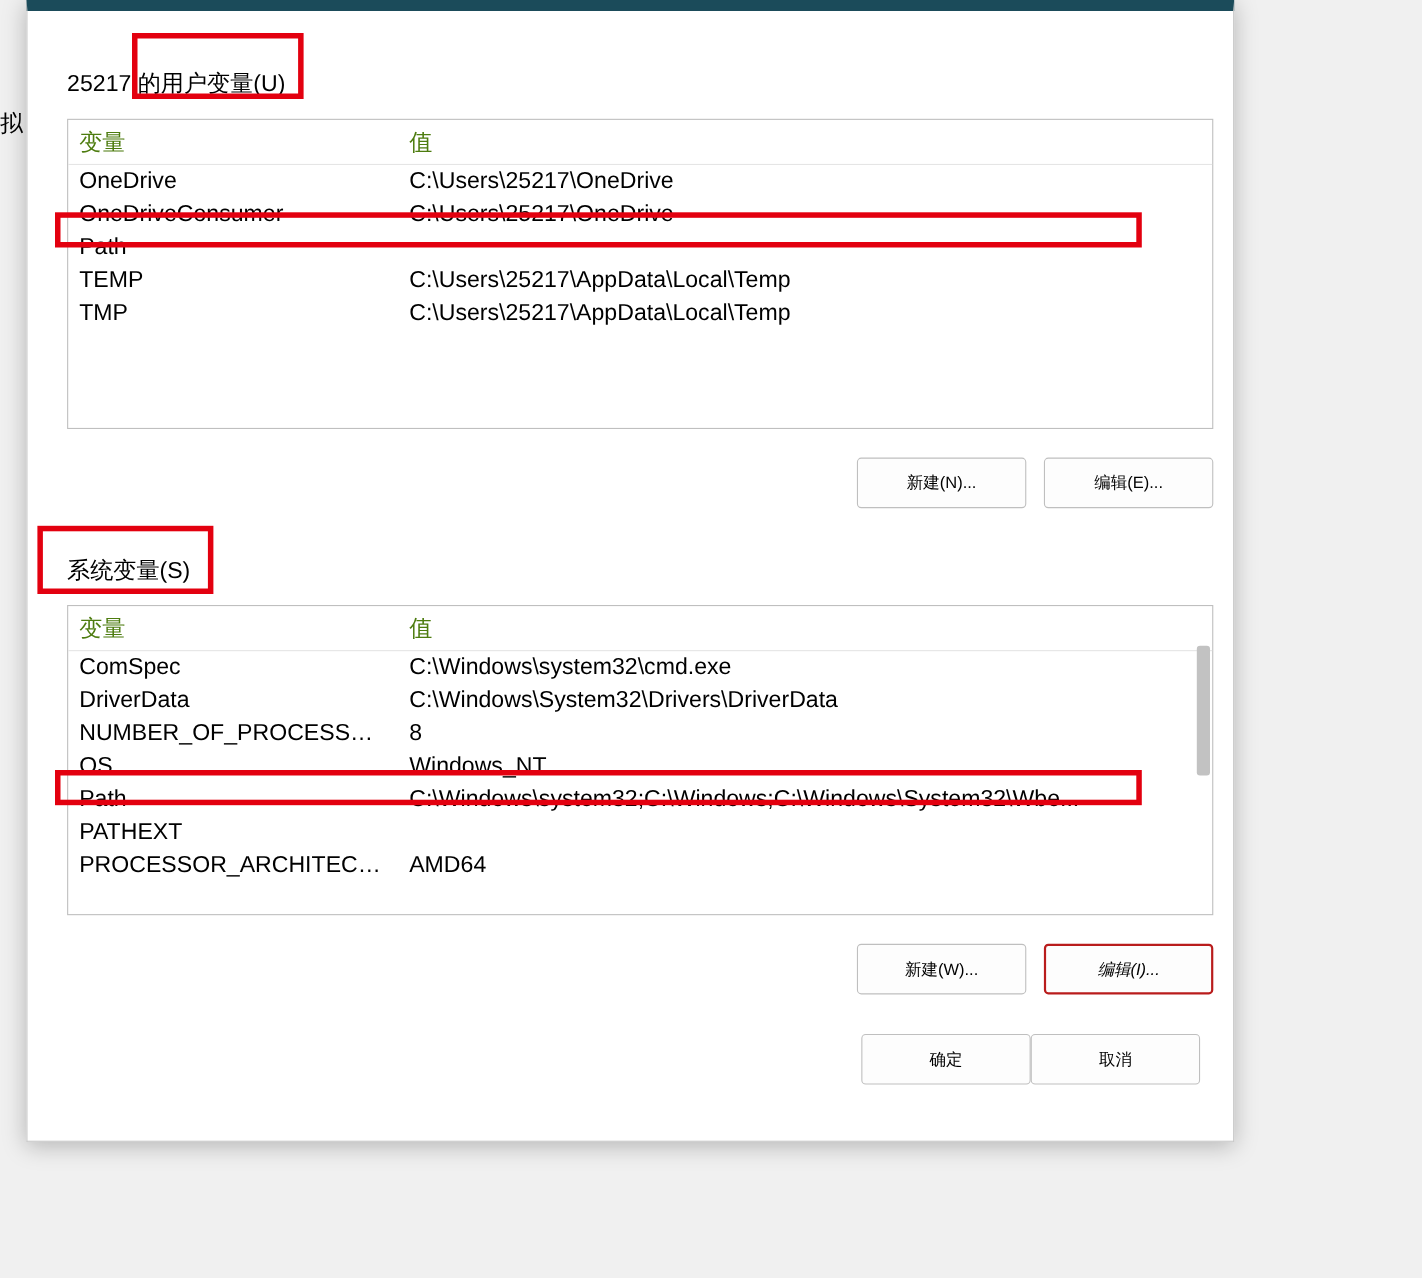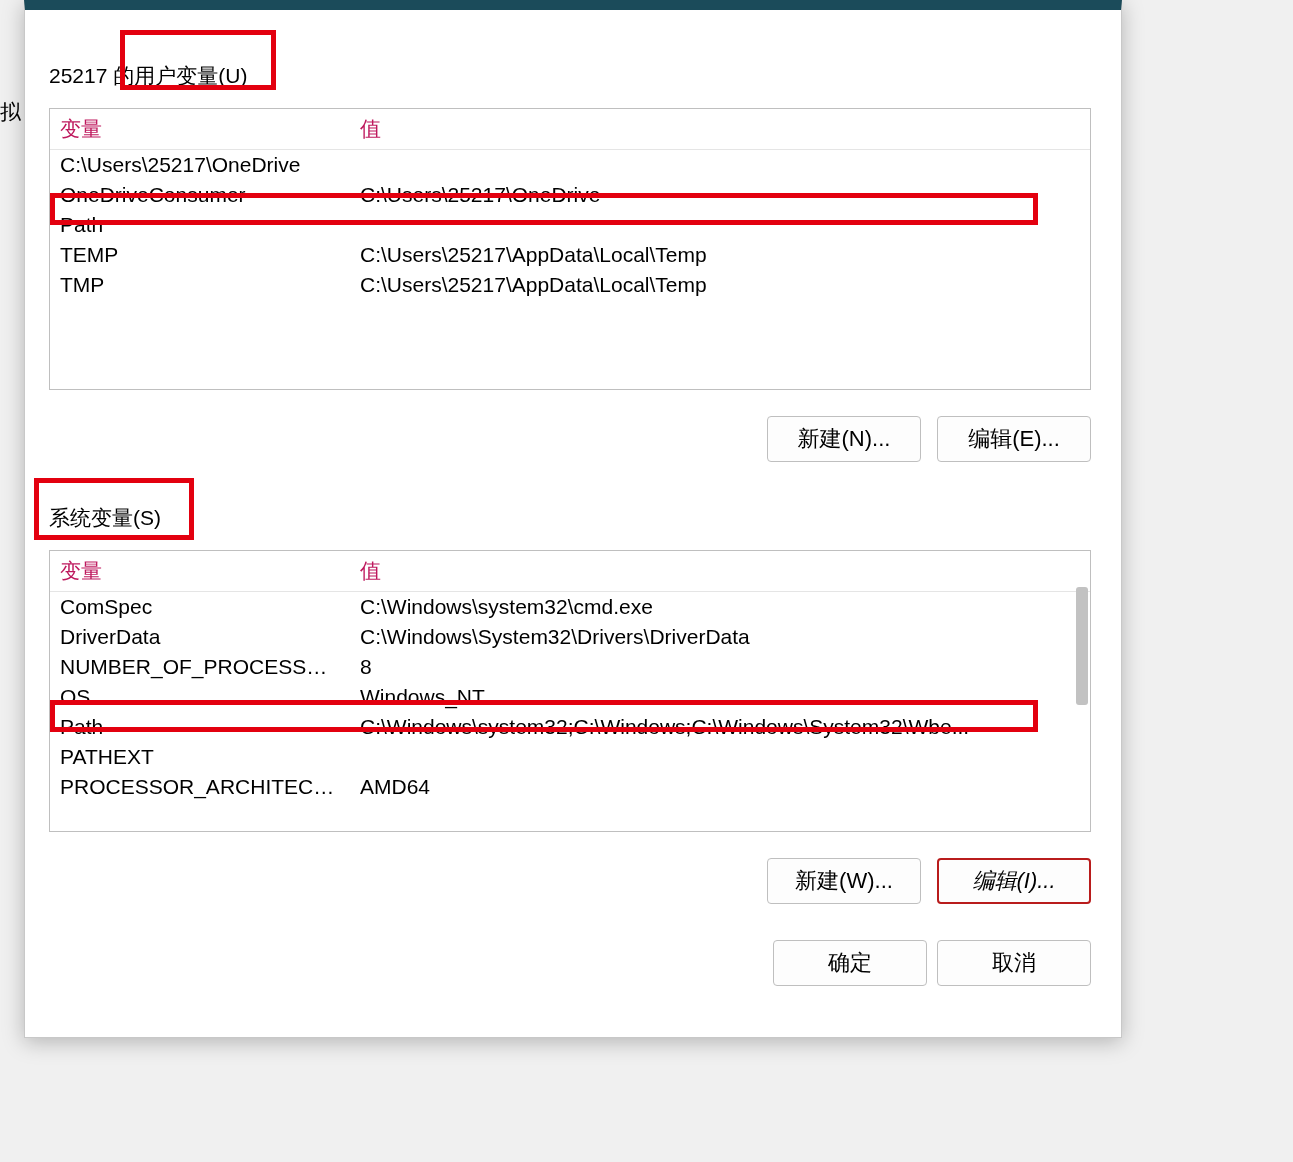--- a/index.html
+++ b/index.html
@@ -1,37 +1,37 @@
 <!DOCTYPE html>
 <html><head>
 <meta charset="utf-8">
 <style>
 * { box-sizing: border-box; margin: 0; padding: 0; }
 body { font-family: "Segoe UI", "Microsoft YaHei", Arial, sans-serif; font-size: 21px; background: #f0f0f0; width: 1293px; height: 1162px; position: relative; overflow: hidden; }
 .left-fragment { position: absolute; left: 0; top: 98px; font-size: 21px; color: #000; }
 .dialog { position: absolute; left: 24px; top: 0; width: 1098px; height: 1038px; background: #ffffff; border: 1px solid #c8c8c8; border-top: 10px solid #1b4b5a; box-shadow: 0 4px 20px rgba(0,0,0,0.25); }
-.section { position: relative; margin: 0 24px; }
+.section { position: relative; margin: 0 36px; }
 .section.user { margin-top: 48px; }
 .section.sys  { margin-top: 38px; }
 .section-label { font-size: 21px; color: #000; padding: 4px 0; margin-bottom: 14px; display: inline-block; }
 .table { border: 1px solid #bfbfbf; background: #fff; width: 1042px; }
 .table.user-table { height: 282px; }
 .table.sys-table  { height: 282px; position: relative; }
 .thead { display: flex; border-bottom: 1px solid #e5e5e5; }
 .th, .td { white-space: nowrap; overflow: hidden; text-overflow: ellipsis; }
-.th { font-size: 21px; color: #be185d; padding: 6px 10px 6px 10px; }
+.th { font-size: 21px; color: #4d7c0f; padding: 6px 10px 6px 10px; }
 .col-name  { width: 300px; }
 .col-value { flex: 1; }
 .tbody { display: flex; flex-direction: column; }
 .tr { display: flex; }
 .td { font-size: 21px; color: #000; padding: 3px 10px; }
 .btn-row { display: flex; gap: 16px; justify-content: flex-end; margin-top: 26px; width: 1042px; }
-.btn { width: 154px; height: 46px; font-size: 22px; background: #fdfdfd; border: 1px solid #bfbfbf; border-radius: 4px; display: flex; align-items: center; justify-content: center; cursor: pointer; }
+.btn { width: 154px; height: 46px; font-size: 15px; background: #fdfdfd; border: 1px solid #bfbfbf; border-radius: 4px; display: flex; align-items: center; justify-content: center; cursor: pointer; }
 .btn.focused { border: 2px solid #b91c1c; font-style: italic; }
-.footer-row { display: flex; gap: 10px; justify-content: flex-end; margin: 36px 24px 0 24px; width: 1042px; }
+.footer-row { display: flex; gap: 0; justify-content: flex-end; margin: 36px 24px 0 24px; width: 1042px; }
 .scroll-thumb { position: absolute; right: 2px; top: 36px; width: 12px; height: 118px; background: #c2c2c2; border-radius: 3px; }
 .hi { position: absolute; border: 5px solid #e3000f; pointer-events: none; }
 .hi.a { left: 120px; top: 30px;  width: 156px; height: 60px; }
 .hi.b { left: 50px;  top: 193px; width: 988px; height: 32px; }
 .hi.c { left: 34px;  top: 478px; width: 160px; height: 62px; }
 .hi.d { left: 50px;  top: 700px; width: 988px; height: 32px; }
 </style>
 </head>
 <body>
 
@@ -41,20 +41,21 @@
 
   <div class="section user">
     <div class="section-label">25217 的用户变量(U)</div>
     <div class="table user-table">
       <div class="thead">
         <div class="th col-name">变量</div>
         <div class="th col-value">值</div>
       </div>
       <div class="tbody" id="user-rows">
           <div class="tr">
+            <div class="td col-name">OneDrive</div>
             <div class="td col-value">C:\Users\25217\OneDrive</div>
           </div>
           <div class="tr">
             <div class="td col-name">OneDriveConsumer</div>
             <div class="td col-value">C:\Users\25217\OneDrive</div>
           </div>
           <div class="tr">
             <div class="td col-name">Path</div>
           </div>
           <div class="tr">

